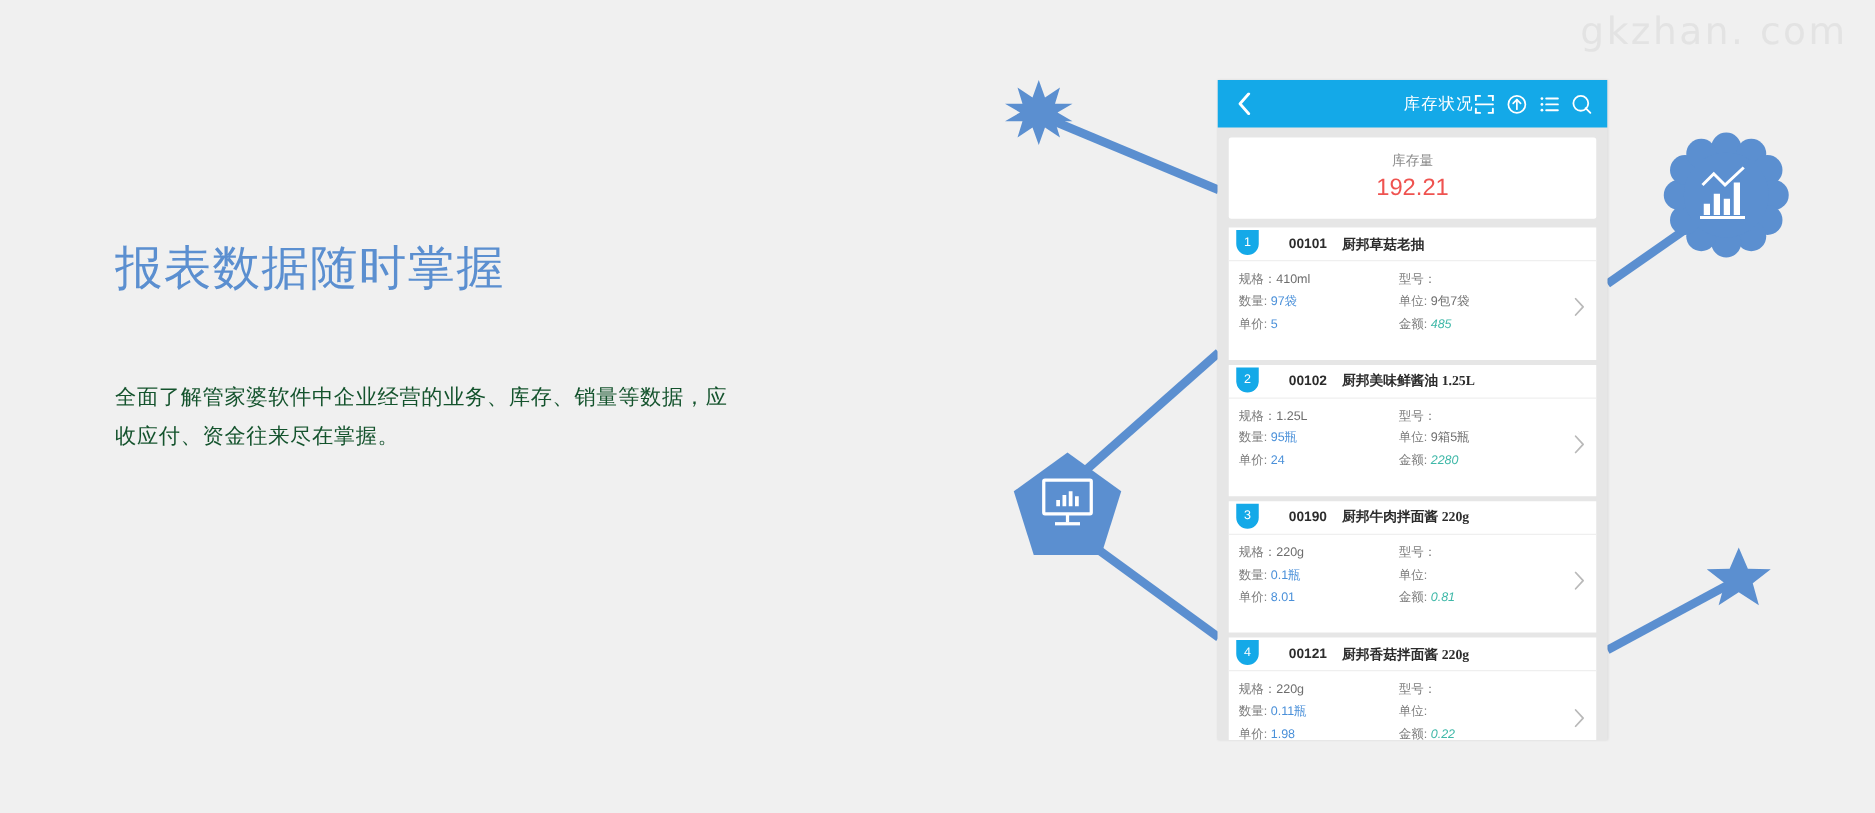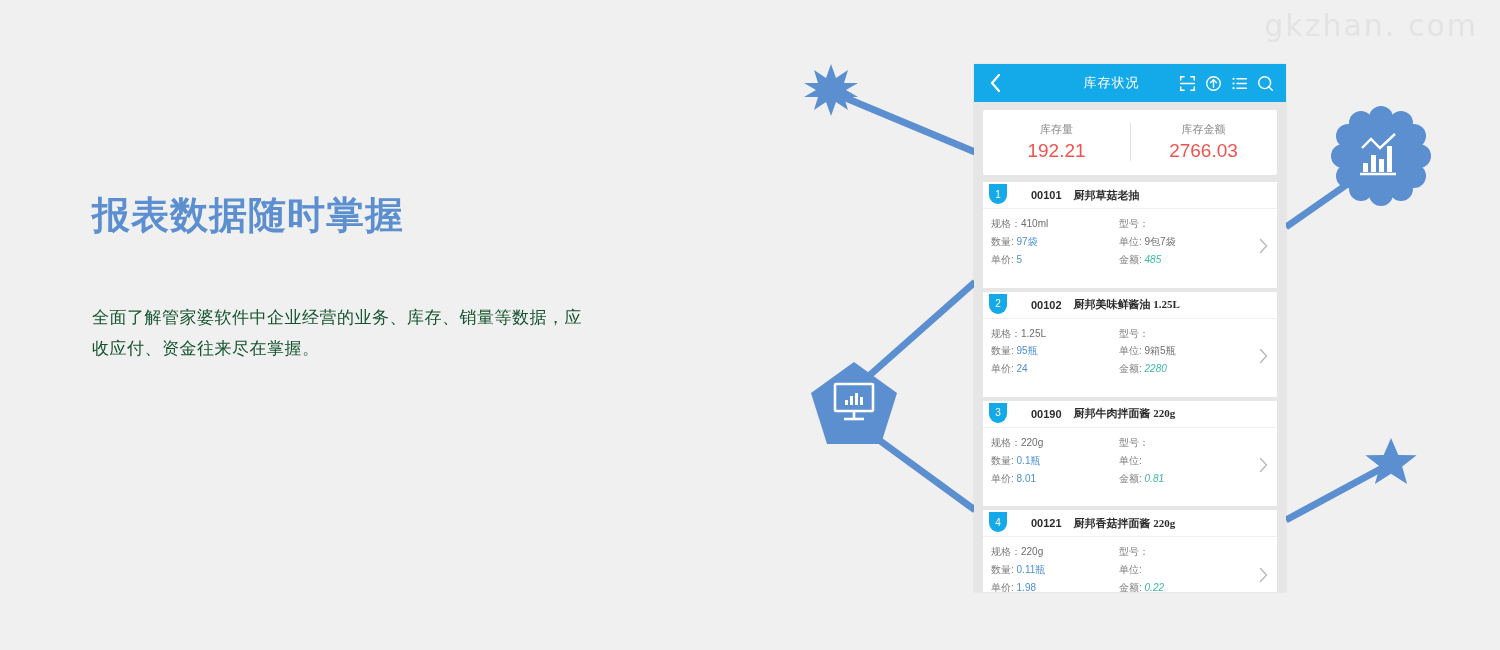--- a/index.html
+++ b/index.html
@@ -26,21 +26,21 @@
   }
 
   
   .copy-block {
     position: absolute;
     left: 92px; top: 192px;
     width: 540px;
   }
   .headline {
     font-size: 38px;
-    font-weight: bold;
+    font-weight: normal;
     color: #5b8fd0;
     letter-spacing: 1px;
     margin: 0;
     line-height: 1.25;
   }
   .subcopy {
     margin: 0;
     padding-top: 62px;
     font-size: 17px;
     line-height: 1.85;
@@ -75,21 +75,21 @@
     color: #fff;
     box-sizing: border-box;
   }
   .back-icon {
     width: 22px; height: 22px;
     display: flex; align-items: center; justify-content: center;
     flex: 0 0 auto;
   }
   .header-title {
     flex: 1 1 auto;
-    text-align: center;
+    text-align: right;
     font-size: 13px;
     letter-spacing: 1px;
     padding-left: 38px;
   }
   .header-icons {
     display: flex; align-items: center; gap: 9px;
     flex: 0 0 auto; padding-right: 2px;
   }
   .hicon { width: 17px; height: 17px; display:block; }
 
@@ -291,24 +291,20 @@
       </span>
     </span>
   </div>
 
   <div class="summary-wrap">
     <div class="summary-card">
       <div class="summary-cell">
         <div class="summary-label">库存量</div>
         <div class="summary-value">192.21</div>
       </div>
-      <div class="summary-cell">
-        <div class="summary-label">库存金额</div>
-        <div class="summary-value">2766.03</div>
-      </div>
     </div>
   </div>
 
   <div class="list">
 
     <div class="item">
       <div class="item-head">
         <span class="badge">1</span>
         <span class="item-code">00101</span>
         <span class="item-name">厨邦草菇老抽</span>

